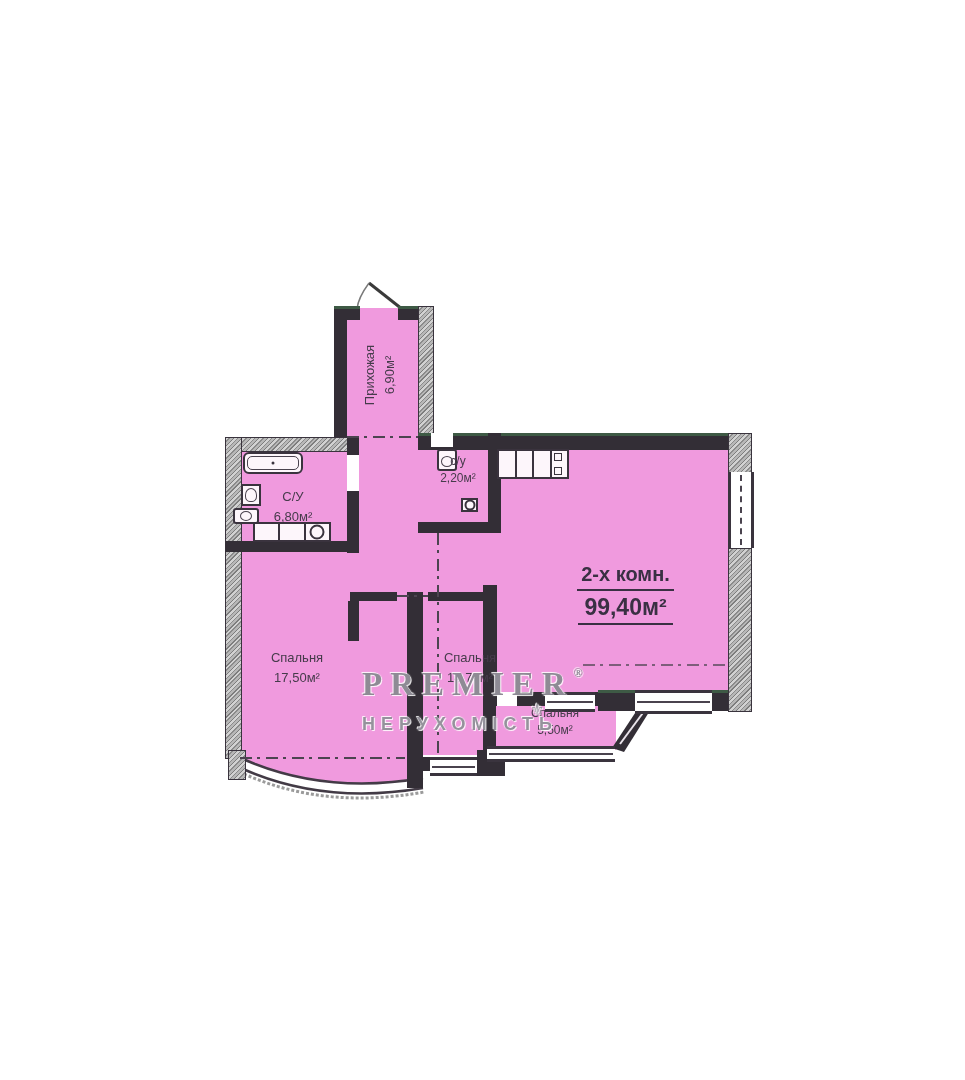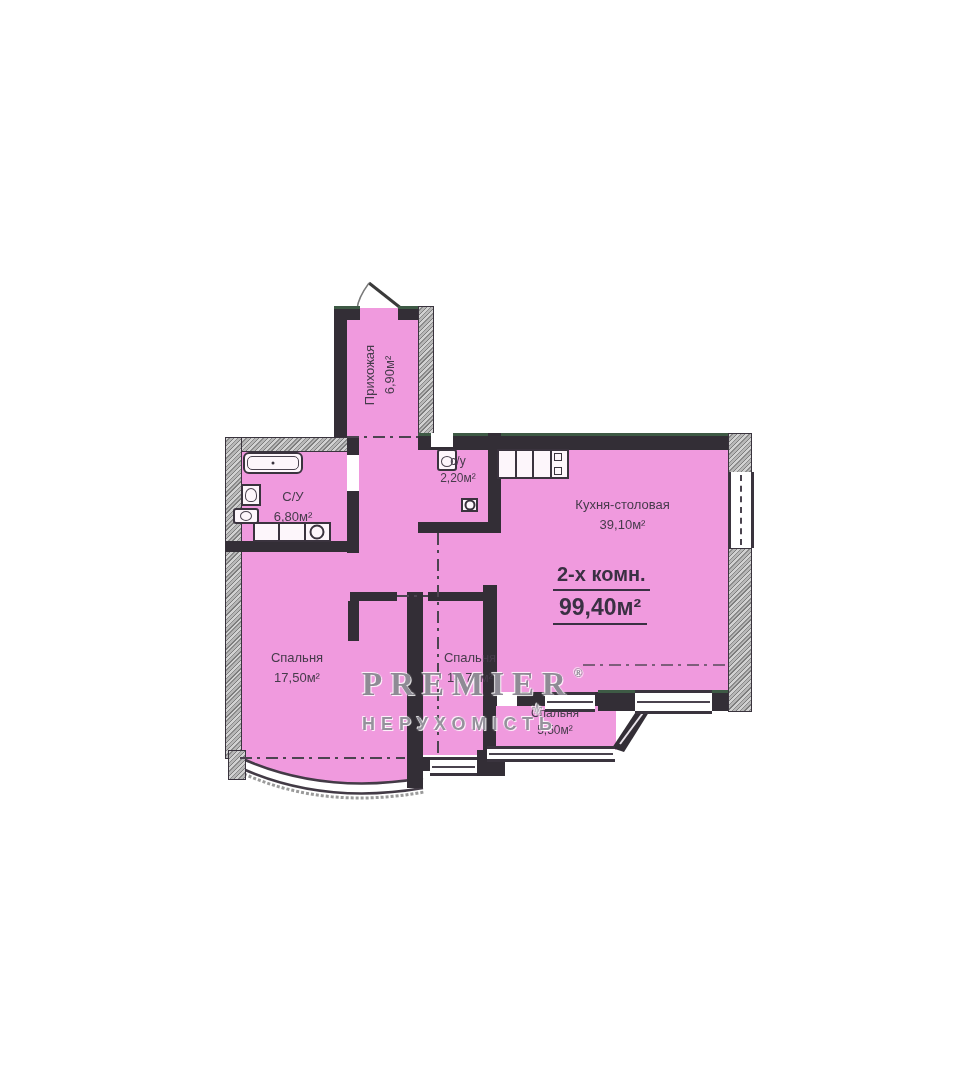--- a/index.html
+++ b/index.html
@@ -38,21 +38,21 @@
   .cellrow>div:last-child{border-right:none;}
   .circ{position:absolute;left:50%;top:50%;width:11px;height:11px;border:2px solid #3a333e;
       border-radius:50%;transform:translate(-50%,-50%);}
   .minisq{position:absolute;width:6px;height:6px;border:1.5px solid #3a333e;left:2px;}
   
   .lbl{position:absolute;z-index:5;text-align:center;color:#463b4b;font-size:13px;line-height:1.55;}
   .lbl .nm{display:block;}
   .lbl .ar{display:block;}
   .lbl.small{font-size:12px;line-height:1.4;}
   .rot{transform:rotate(-90deg);}
-  .summary{position:absolute;z-index:5;color:#3a3043;}
+  .summary{position:absolute;z-index:5;text-align:center;color:#3a3043;}
   .summary .l1{display:inline-block;font-size:20px;font-weight:bold;border-bottom:2px solid #3a3043;padding:0 4px 3px;}
   .summary .l2{display:inline-block;font-size:23px;font-weight:bold;border-bottom:2px solid #3a3043;padding:0 6px 2px;margin-top:3px;}
   
   .wm{position:absolute;z-index:6;text-align:left;
       text-shadow:0 0 2px #fff,1px 1px 0 rgba(255,255,255,.8),-1px -1px 0 rgba(255,255,255,.8);}
   .wm.brand{font-family:"Liberation Serif",serif;font-weight:bold;font-size:33px;
       letter-spacing:8px;color:rgba(122,119,131,.85);}
   .wm.brand sup{font-size:12px;letter-spacing:0;vertical-align:18px;}
   .wm.sub{font-size:18px;letter-spacing:6px;color:rgba(130,127,139,.85);font-weight:bold;}
   .wm.ornament{font-size:16px;color:rgba(130,127,139,.7);}
@@ -170,24 +170,20 @@
     <span class="ar">6,90м²</span>
   </div>
   <div class="lbl" style="left:253px;top:487px;width:80px;">
     <span class="nm">С/У</span>
     <span class="ar">6,80м²</span>
   </div>
   <div class="lbl small" style="left:423px;top:453px;width:70px;">
     <span class="nm">с/у</span>
     <span class="ar">2,20м²</span>
   </div>
-  <div class="lbl" style="left:540px;top:495px;width:165px;">
-    <span class="nm">Кухня-столовая</span>
-    <span class="ar">39,10м²</span>
-  </div>
   <div class="lbl" style="left:238px;top:648px;width:118px;">
     <span class="nm">Спальня</span>
     <span class="ar">17,50м²</span>
   </div>
   <div class="lbl" style="left:413px;top:648px;width:114px;">
     <span class="nm">Спальня</span>
     <span class="ar">14,70м²</span>
   </div>
   <div class="lbl small" style="left:503px;top:705px;width:104px;">
     <span class="nm">Спальня</span>

